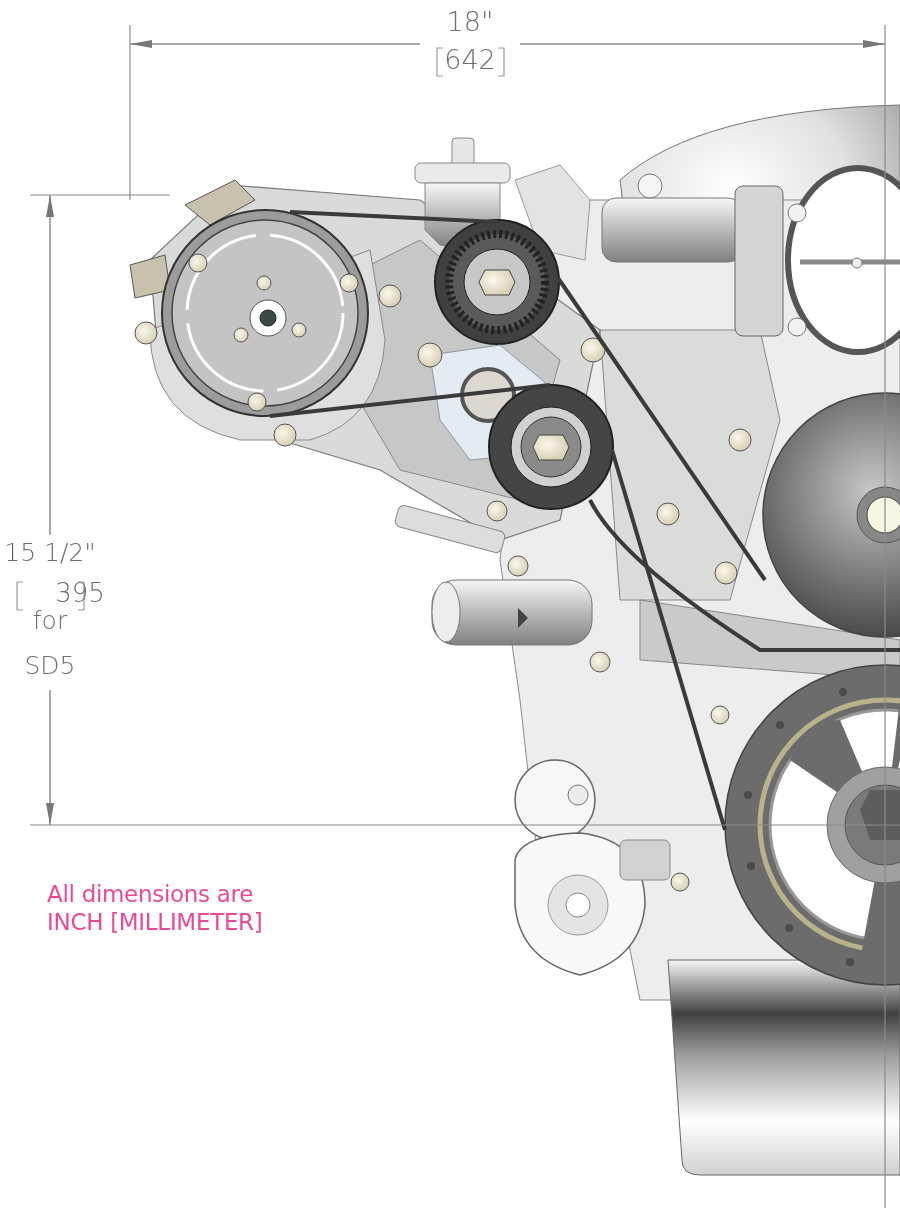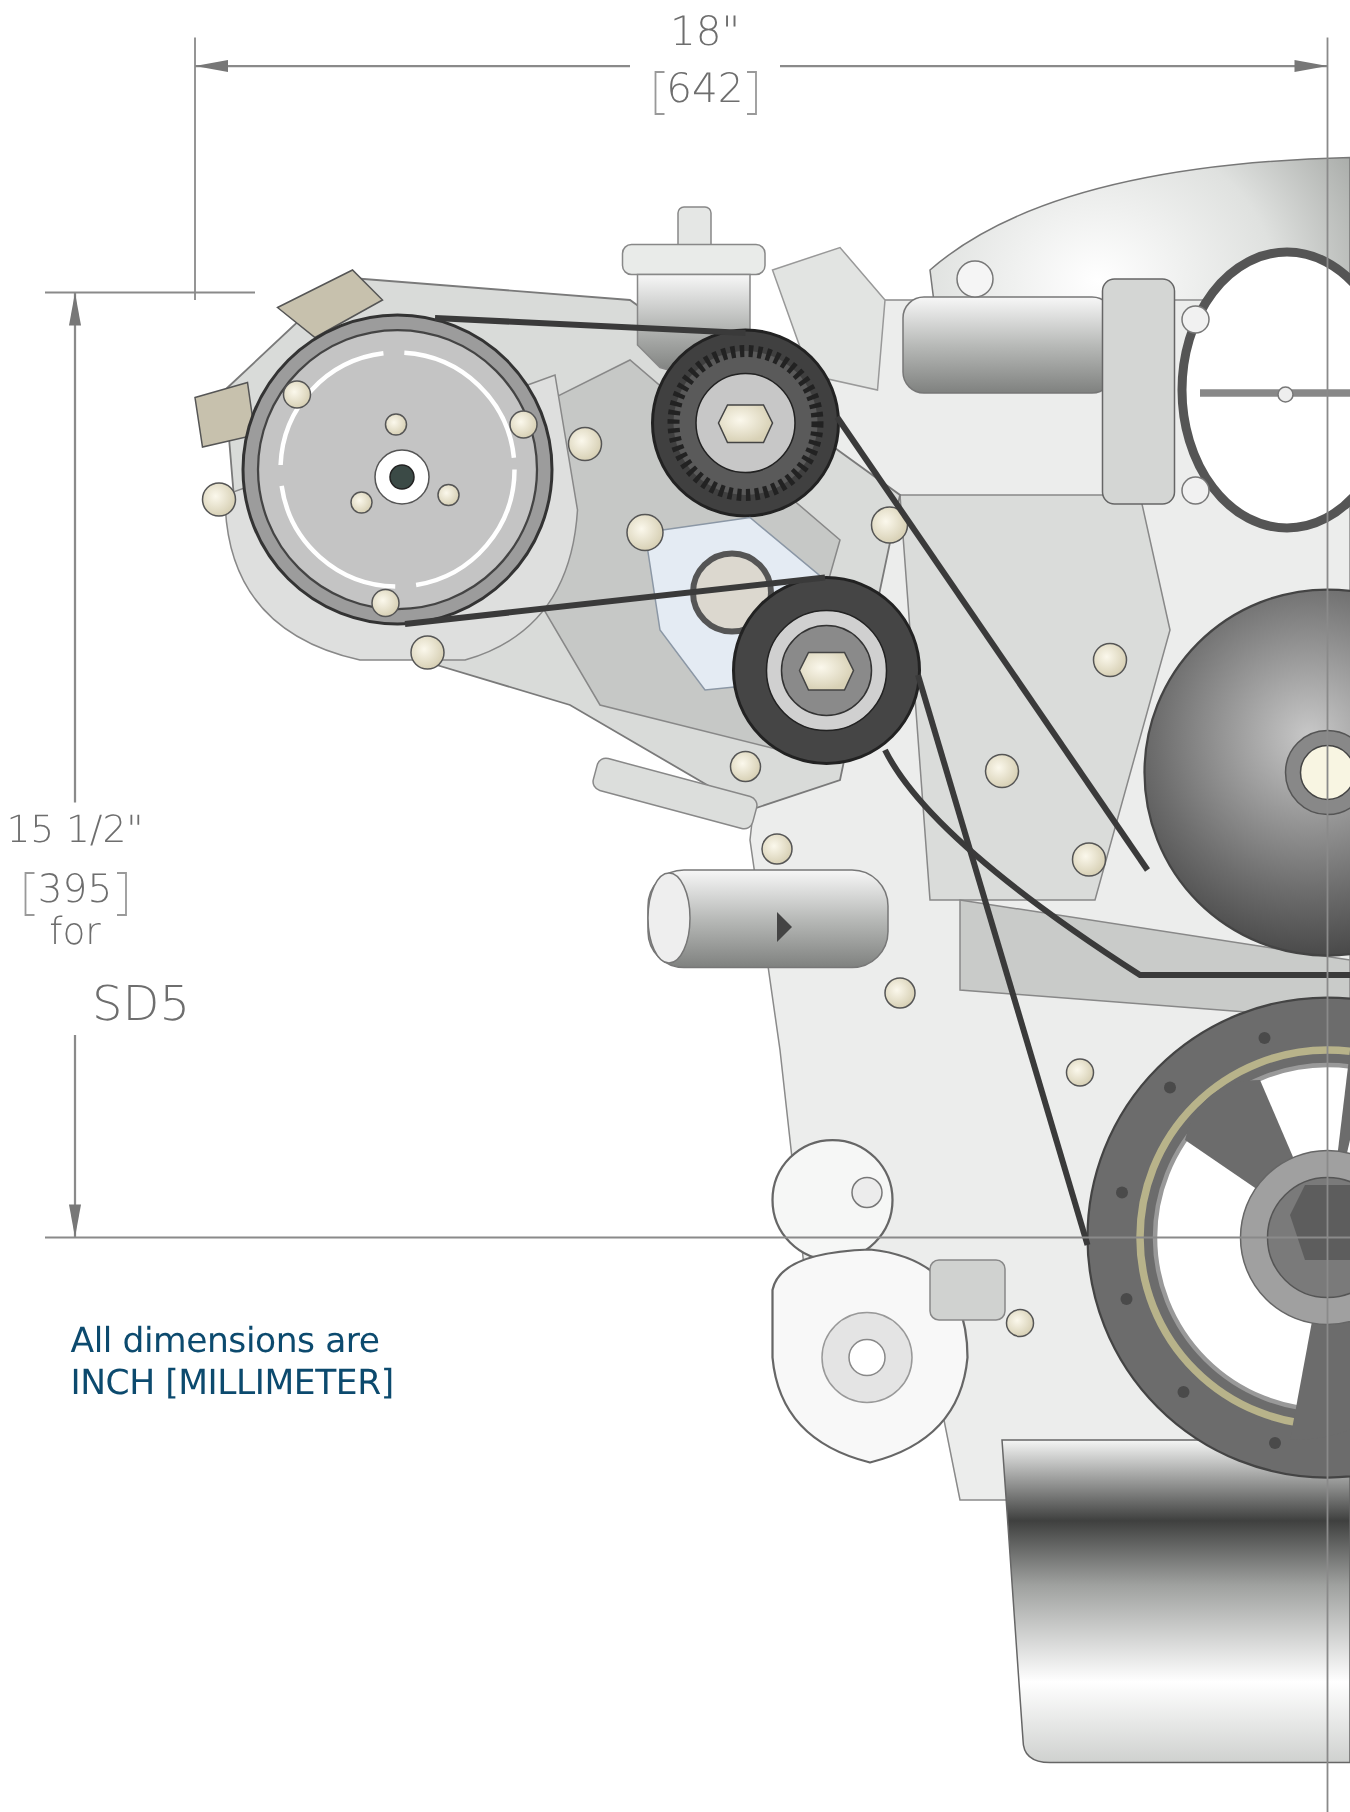--- a/index.html
+++ b/index.html
@@ -2,24 +2,24 @@
 <html><head>
 <meta charset="utf-8">
 <style>
   html, body { margin: 0; padding: 0; background: #ffffff; }
   body { width: 900px; height: 1208px; position: relative; overflow: hidden; font-family: "DejaVu Sans", sans-serif; }
   #drawing { position: absolute; left: 0; top: 0; width: 900px; height: 1208px; }
   .dim-text { position: absolute; color: #6e6e6e; font-family: "DejaVu Sans", sans-serif; font-weight: 300; text-align: center; line-height: 1; }
   .dim-h-label { left: 420px; width: 100px; top: 8px; font-size: 27px; }
   .dim-h-mm { left: 420px; width: 100px; top: 46px; font-size: 27px; }
   .dim-v-label { left: 0px; width: 100px; top: 540px; font-size: 25px; }
-  .dim-v-mm { left: 0px; width: 100px; top: 580px; font-size: 26px; }
+  .dim-v-mm { left: 0px; width: 100px; top: 580px; font-size: 26px; padding-left: 30px; }
   .dim-v-for { left: 0px; width: 100px; top: 608px; font-size: 25px; }
-  .dim-v-model { left: 0px; width: 100px; top: 653px; font-size: 32px; padding-left: 44px; }
-  .note { position: absolute; left: 47px; top: 880px; color: #0c4a6e; font-size: 23px; line-height: 28px; font-family: "DejaVu Sans", sans-serif; letter-spacing: -0.3px; }
+  .dim-v-model { left: 0px; width: 100px; top: 653px; font-size: 25px; }
+  .note { position: absolute; left: 47px; top: 880px; color: #ec4899; font-size: 23px; line-height: 28px; font-family: "DejaVu Sans", sans-serif; letter-spacing: -0.3px; }
 </style>
 </head>
 <body>
 
 <svg id="drawing" viewBox="0 0 900 1208" xmlns="http://www.w3.org/2000/svg">
   <defs>
     <radialGradient id="gMetal" cx="40%" cy="35%" r="70%">
       <stop offset="0%" stop-color="#ffffff"></stop>
       <stop offset="60%" stop-color="#dfe1df"></stop>
       <stop offset="100%" stop-color="#a9aca9"></stop>

